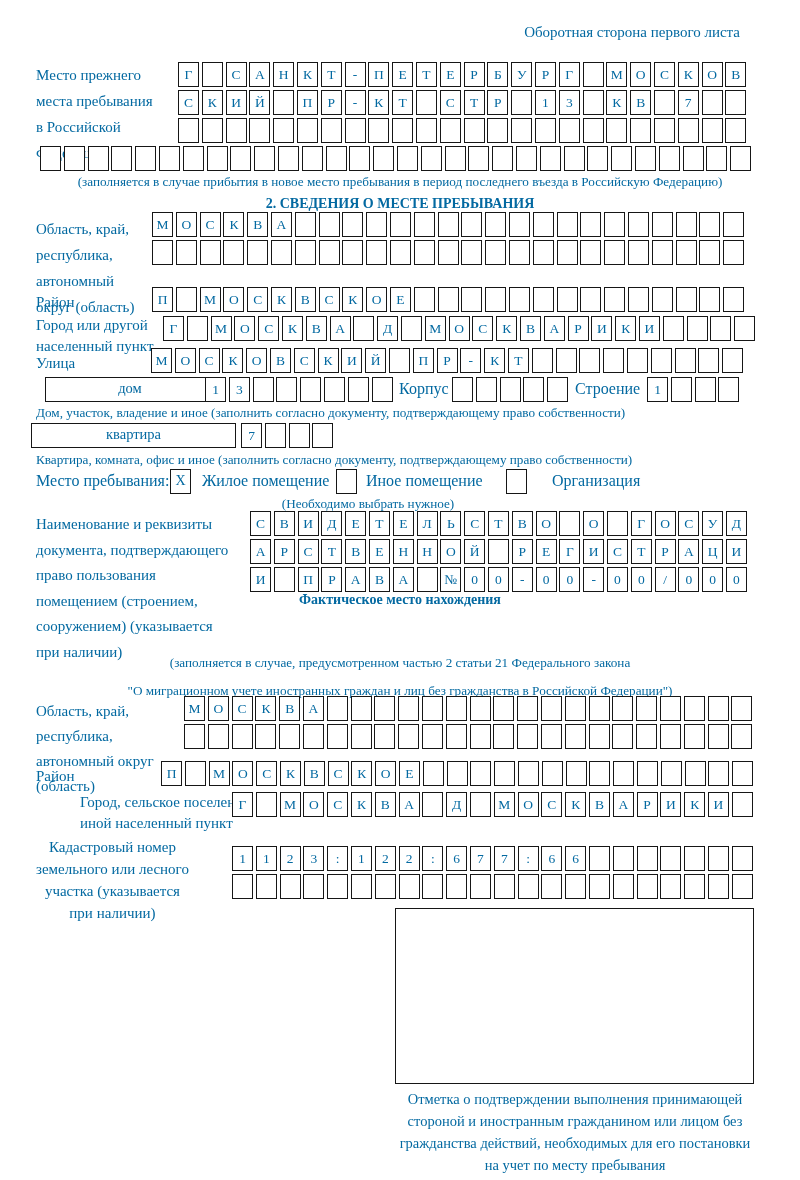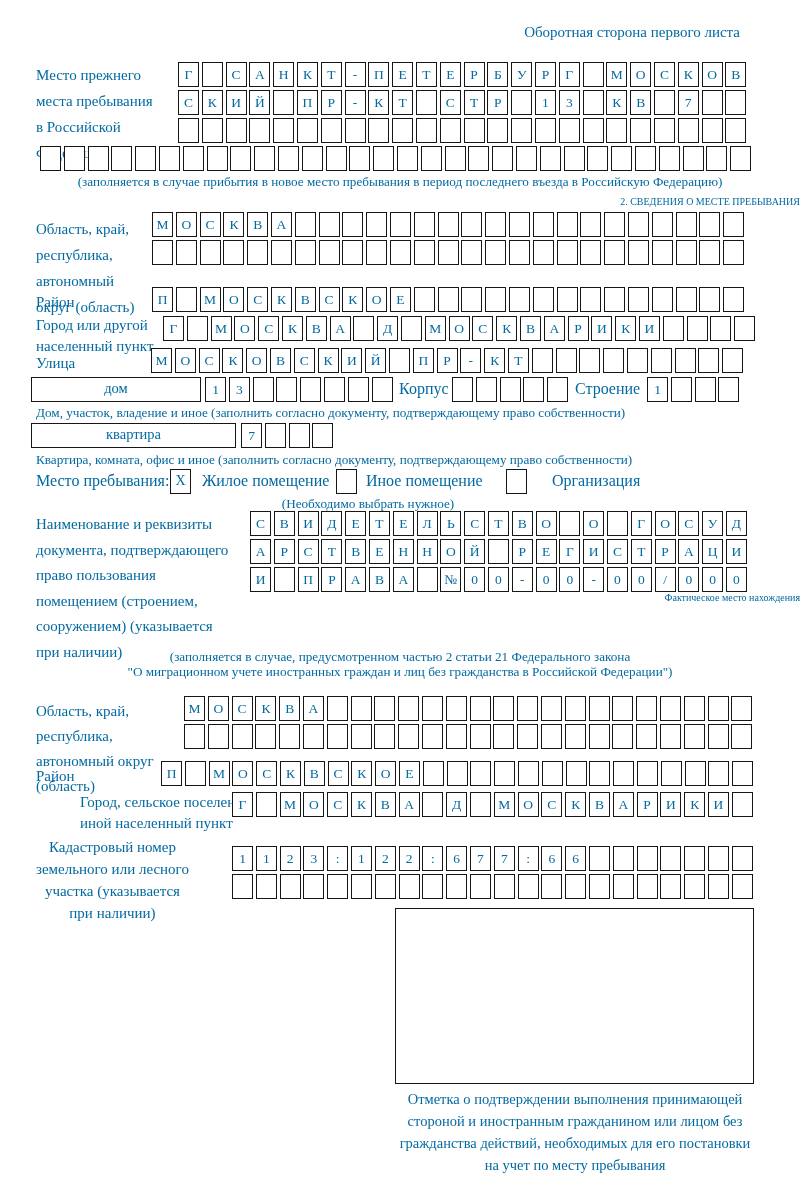--- a/index.html
+++ b/index.html
@@ -3,21 +3,21 @@
 <meta charset="utf-8">
 <style>
   html,body{margin:0;padding:0;background:#888;}
   .page{position:relative;width:800px;height:1180px;background:#ffffff;
         font-family:"Liberation Serif","DejaVu Serif",serif;color:#0369a1;overflow:hidden;}
   .abs{position:absolute;}
   .lbl{font-size:15px;line-height:26px;white-space:pre-line;}
   .lbl.tight{line-height:21px;}
   .cap{font-size:13.2px;}
   .center{left:0;width:800px;text-align:center;}
-  .title{font-weight:normal;font-size:10px;text-align:right;}
+  .title{font-weight:bold;font-size:14px;}
   .pre{white-space:pre-line;}
   .boxrow{position:absolute;display:flex;gap:2.8px;}
   .cell{flex:none;width:21px;height:25px;border:1.7px solid #161616;box-sizing:border-box;
         display:flex;align-items:center;justify-content:center;font-size:13.5px;background:#fff;}
   .cellbox{position:absolute;width:21px;height:25px;border:1.7px solid #161616;box-sizing:border-box;
         text-align:center;font-size:14px;line-height:21px;background:#fff;}
   .widebox{position:absolute;height:25px;border:1.7px solid #161616;box-sizing:border-box;
         text-align:center;font-size:14.5px;line-height:21px;background:#fff;}
   .stampbox{position:absolute;border:1.8px solid #161616;background:#fff;}
   .inline-lbl{font-size:16px;}
@@ -287,21 +287,21 @@
       <span class="cell"></span>
       <span class="cell"></span>
       <span class="cell"></span>
       <span class="cell"></span>
       <span class="cell"></span>
       <span class="cell"></span>
       <span class="cell"></span>
       <span class="cell"></span>
     </div>
 
-  <div class="widebox" style="left:31px;top:377px;width:170px;">дом</div>
+  <div class="widebox" style="left:45px;top:377px;width:170px;">дом</div>
   <div class="boxrow" style="left:205px;top:377px;">
       <span class="cell">1</span>
       <span class="cell">3</span>
       <span class="cell"></span>
       <span class="cell"></span>
       <span class="cell"></span>
       <span class="cell"></span>
       <span class="cell"></span>
       <span class="cell"></span>
     </div>
@@ -410,21 +410,21 @@
       <span class="cell">-</span>
       <span class="cell">0</span>
       <span class="cell">0</span>
       <span class="cell">/</span>
       <span class="cell">0</span>
       <span class="cell">0</span>
       <span class="cell">0</span>
     </div>
 
   <div class="abs title center" style="top:592px;">Фактическое место нахождения</div>
-  <div class="abs cap center pre" style="top:649px;line-height:15px;text-align:center;">(заполняется в случае, предусмотренном частью 2 статьи 21 Федерального закона
+  <div class="abs cap center pre" style="top:649px;line-height:28px;text-align:center;">(заполняется в случае, предусмотренном частью 2 статьи 21 Федерального закона
 "О миграционном учете иностранных граждан и лиц без гражданства в Российской Федерации")</div>
 
   <div class="abs lbl" style="left:36px;top:699px;line-height:25px;">Область, край,
 республика,
 автономный округ
 (область)</div>
   <div class="boxrow" style="left:184px;top:696px;">
       <span class="cell">М</span>
       <span class="cell">О</span>
       <span class="cell">С</span>

